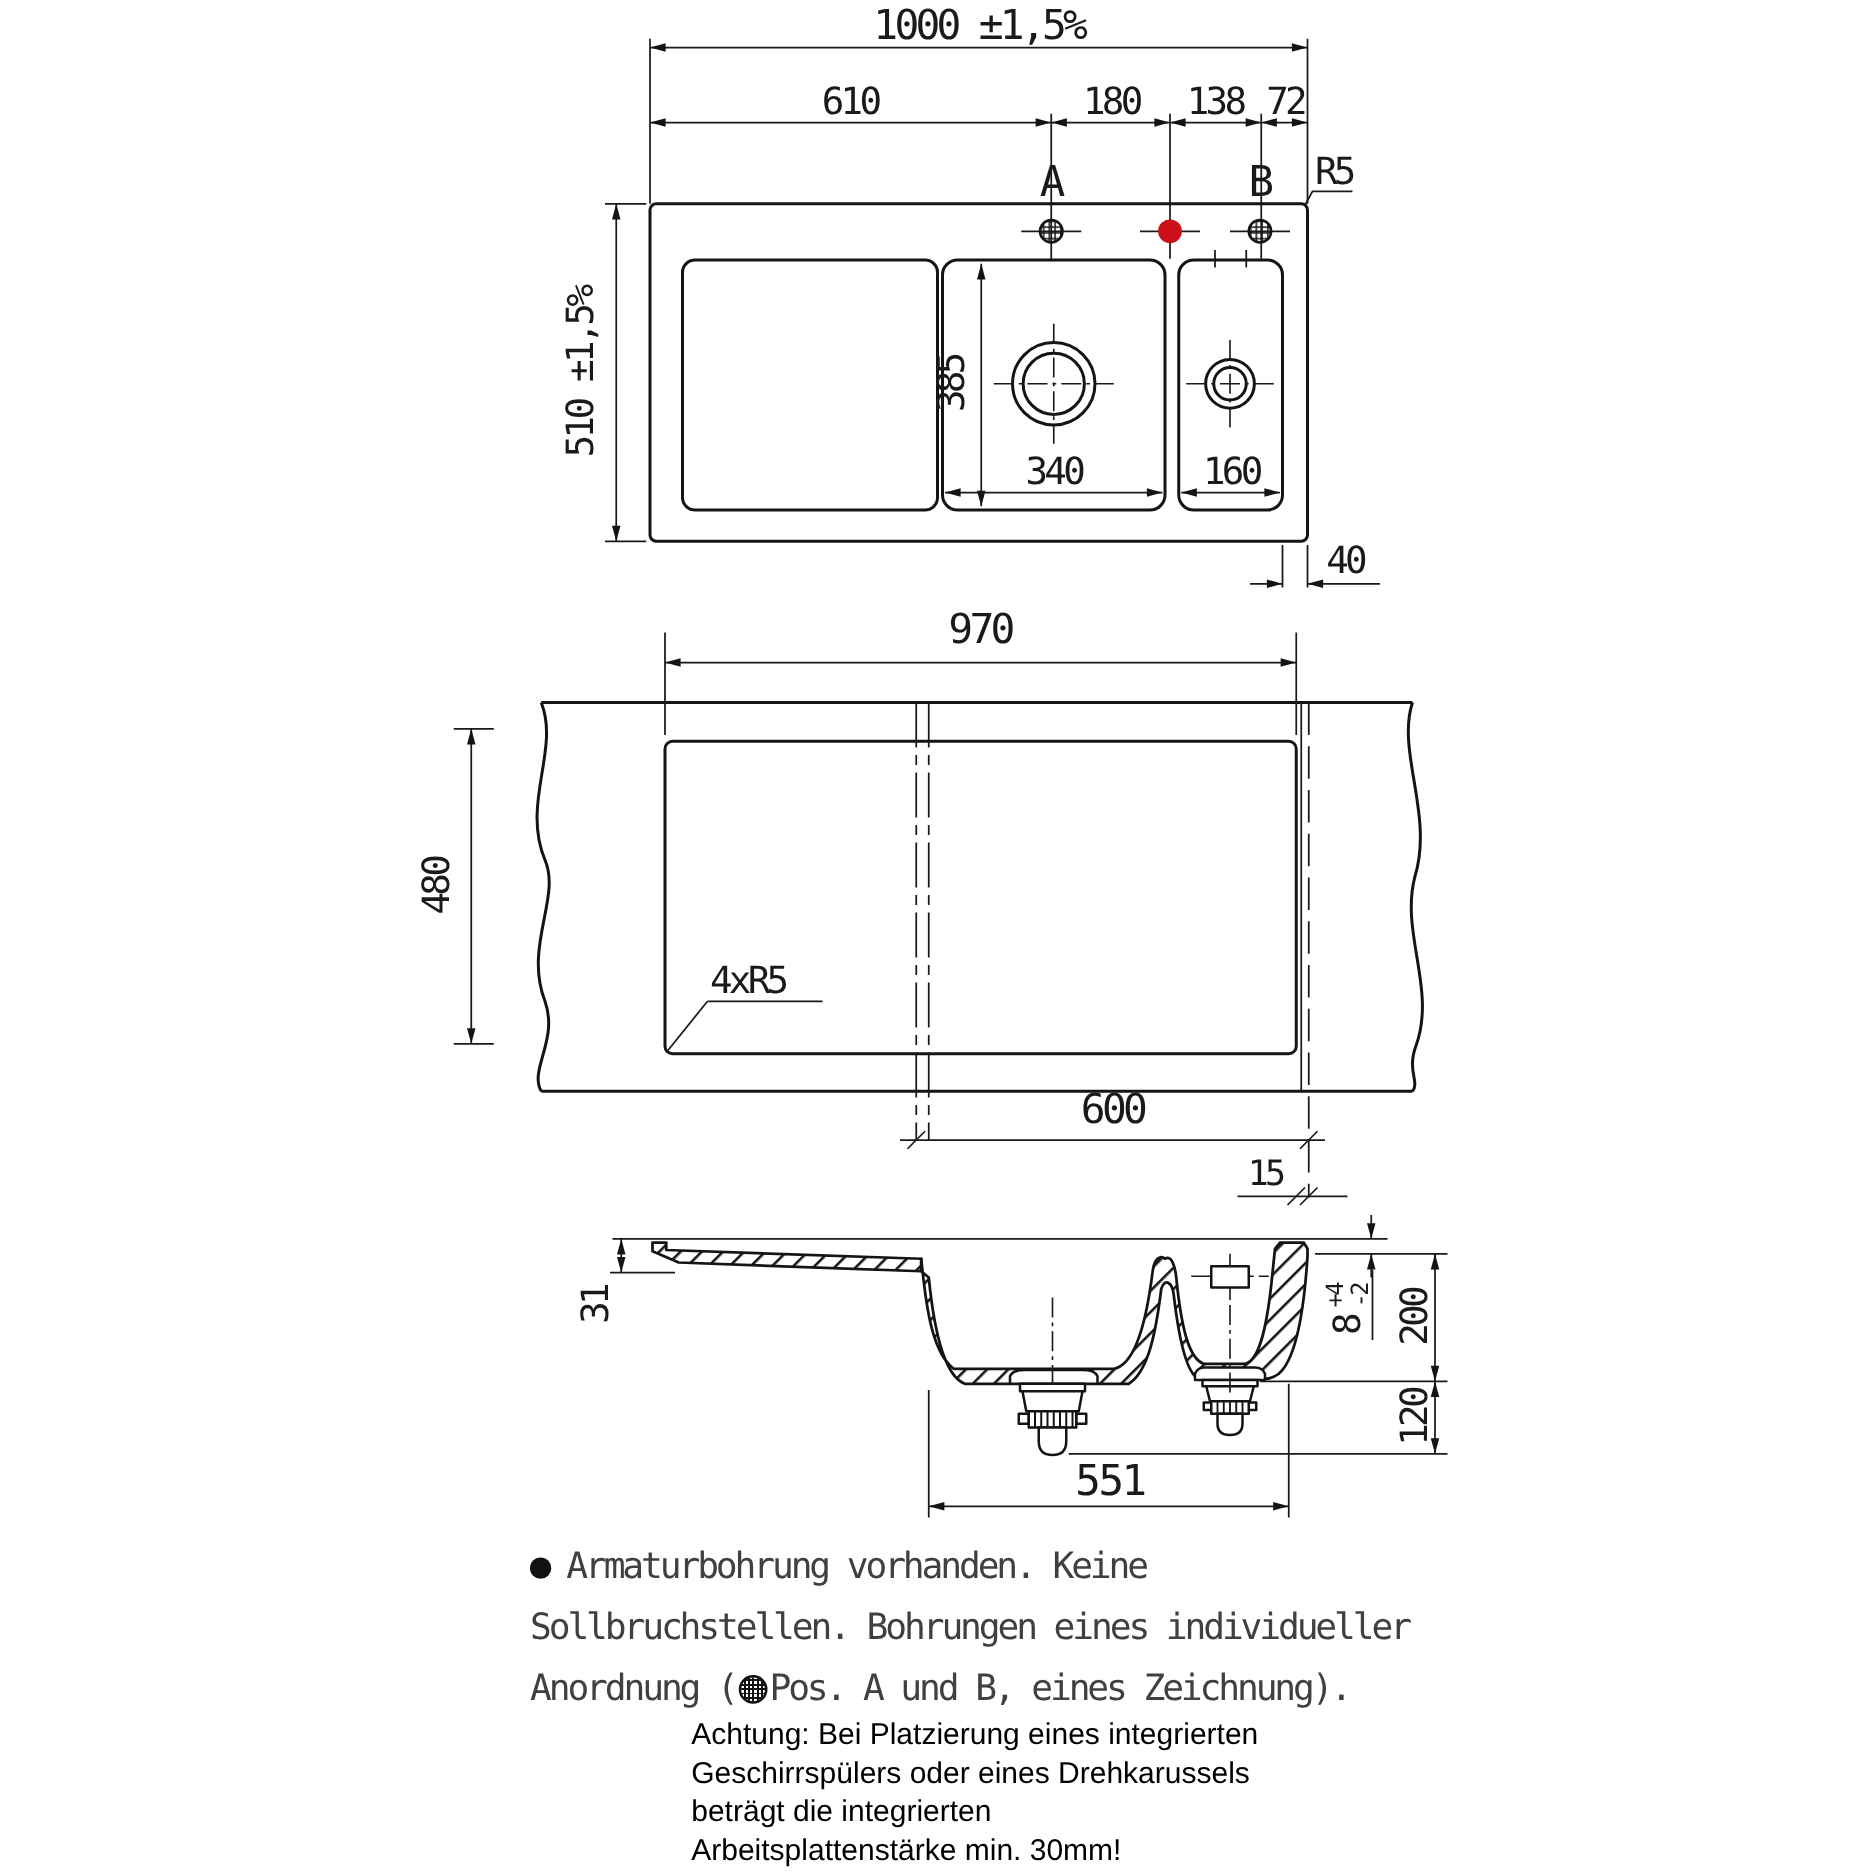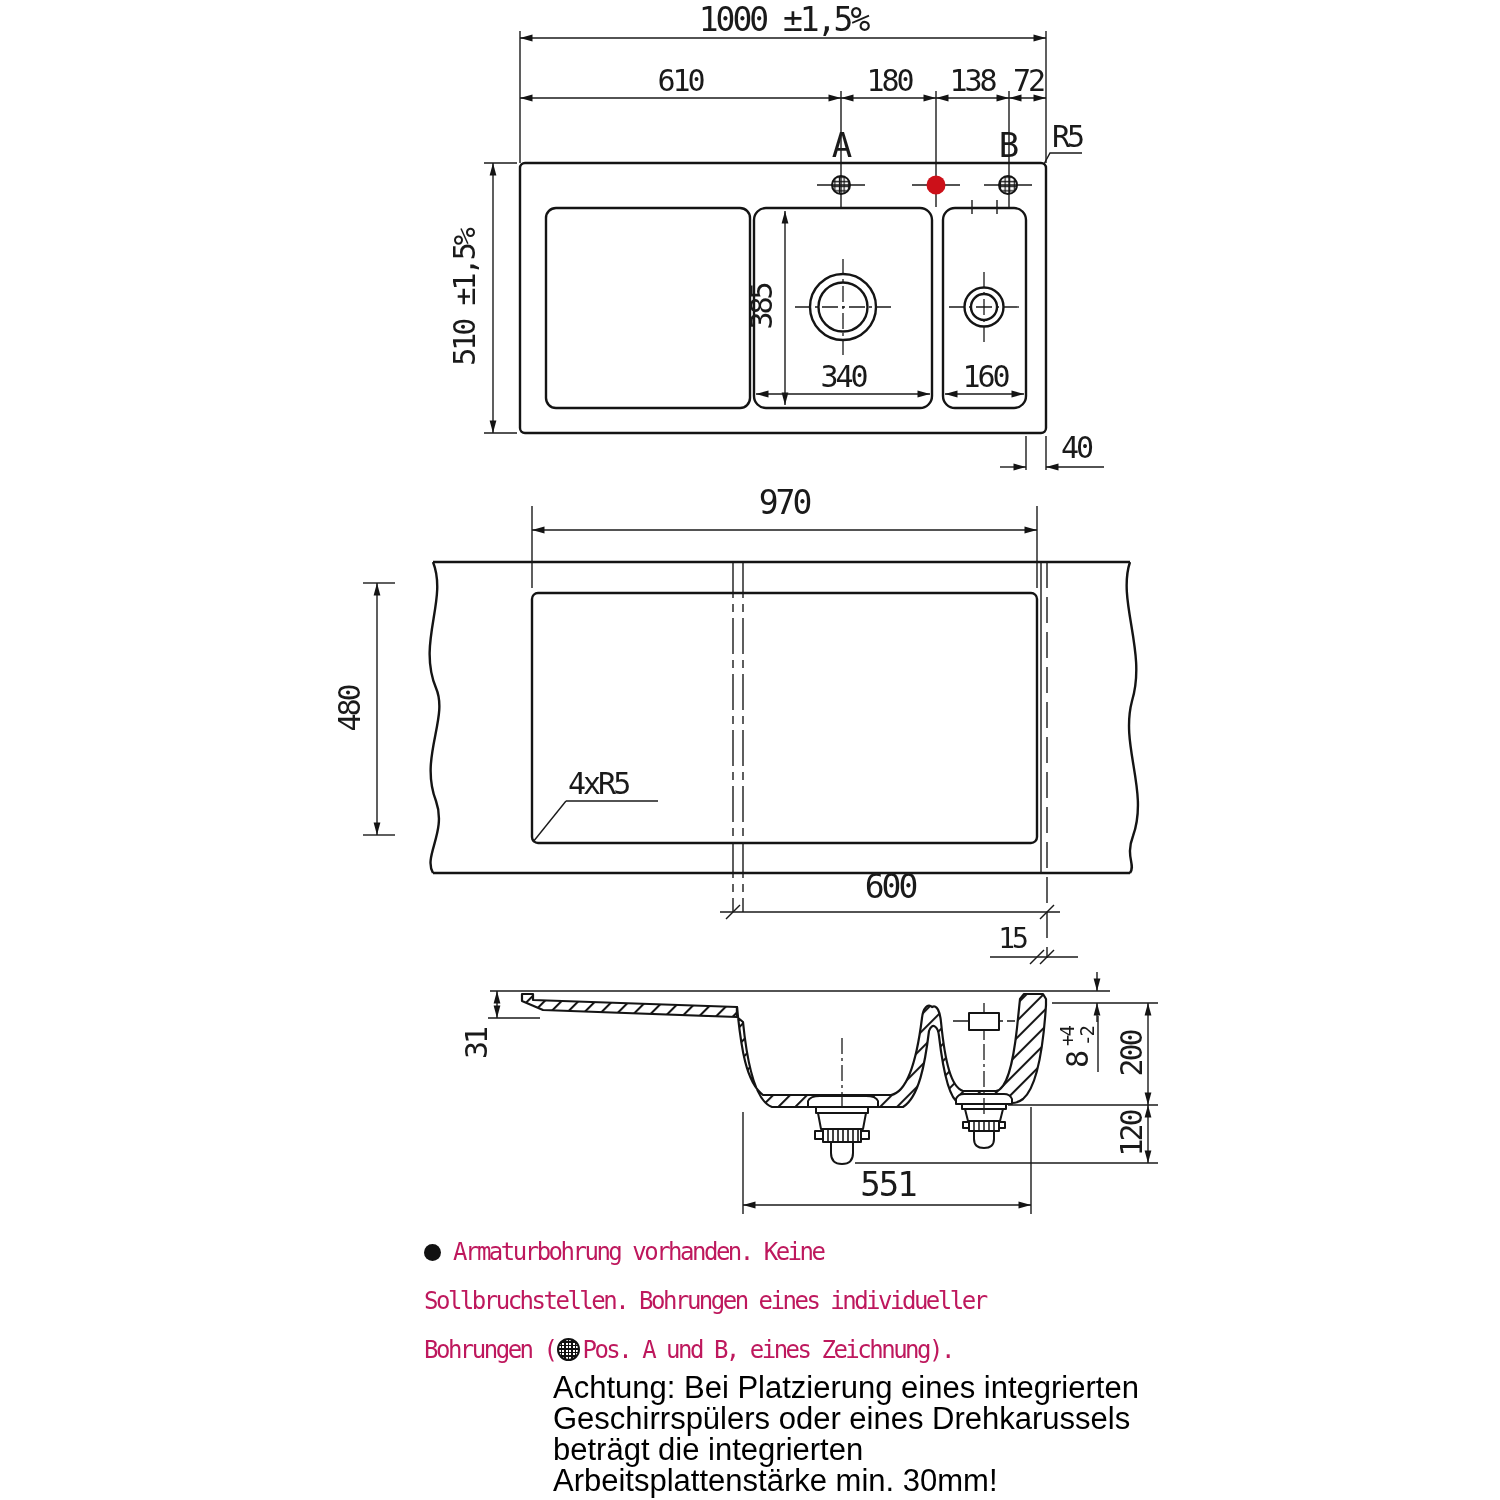--- a/index.html
+++ b/index.html
@@ -10,31 +10,31 @@
   svg text.big{font-size:33px;}
   svg text.lab{font-size:34px;letter-spacing:-2px;}
   svg text.small{font-size:28px;}
   svg text.mid{text-anchor:middle;}
   .ol{stroke:#141414;stroke-width:2.4;fill:none;stroke-linejoin:round;}
   .thin{stroke:#1a1a1a;stroke-width:1.4;fill:none;}
   .cl{stroke:#1a1a1a;stroke-width:1.3;fill:none;stroke-dasharray:16 4 3 4;}
   .hatchfill{stroke:#141414;stroke-width:2.2;stroke-linejoin:round;}
   .white{fill:#ffffff;stroke:#141414;stroke-width:2;stroke-linejoin:round;}
   .techtext{position:absolute;left:424px;top:1228px;width:760px;
-    font-family:"DejaVu Sans Mono", monospace;font-size:24px;letter-spacing:-2.5px;
-    line-height:49px;color:#be185d;white-space:nowrap;}
+    font-family:"DejaVu Sans Mono", monospace;font-size:29px;letter-spacing:-2.5px;
+    line-height:49px;color:#404040;white-space:nowrap;}
   .bullet{display:inline-block;width:17px;height:17px;border-radius:50%;background:#111;
     margin-right:12px;vertical-align:-1px;}
   .sym{display:inline-block;width:19px;height:19px;border-radius:50%;border:2px solid #111;
     vertical-align:-3px;margin:0 2px;
     background:
       repeating-linear-gradient(0deg,transparent 0 2px,#111 2px 3.5px),
       repeating-linear-gradient(90deg,transparent 0 2px,#111 2px 3.5px);}
   .warntext{position:absolute;left:553px;top:1372px;width:600px;
-    font-family:"Liberation Sans", sans-serif;font-size:31px;line-height:31px;color:#000;
+    font-family:"Liberation Sans", sans-serif;font-size:24px;line-height:31px;color:#000;
     white-space:nowrap;}
 </style>
 </head>
 <body>
 
 <div class="canvas">
 <svg width="1500" height="1500" viewBox="0 0 1500 1500">
   <defs>
     <marker id="arr" markerWidth="15" markerHeight="10" refX="13.5" refY="5" orient="auto-start-reverse" markerUnits="userSpaceOnUse">
       <path d="M1,1.6 L13.5,5 L1,8.4 Z" fill="#141414"></path>
@@ -248,21 +248,21 @@
     <line class="thin" x1="743" y1="1112" x2="743" y2="1214"></line>
     <line class="thin" x1="1031" y1="1107" x2="1031" y2="1214"></line>
     <line class="thin" x1="743" y1="1205" x2="1031" y2="1205" marker-start="url(#arr)" marker-end="url(#arr)"></line>
     <text class="lab mid" x="888" y="1196">551</text>
   </g>
 </svg>
 
 <div class="techtext">
   <div><span class="bullet"></span><span>Armaturbohrung vorhanden. Keine</span></div>
   <div><span>Sollbruchstellen. Bohrungen eines individueller</span></div>
-  <div><span>Bohrungen (</span><span class="sym"></span><span>Pos. A und B, eines Zeichnung).</span></div>
+  <div><span>Anordnung (</span><span class="sym"></span><span>Pos. A und B, eines Zeichnung).</span></div>
 </div>
 
 <div class="warntext">
   <div>Achtung: Bei Platzierung eines integrierten</div>
   <div>Geschirrspülers oder eines Drehkarussels</div>
   <div>beträgt die integrierten</div>
   <div>Arbeitsplattenstärke min. 30mm!</div>
 </div>
 </div>
 

